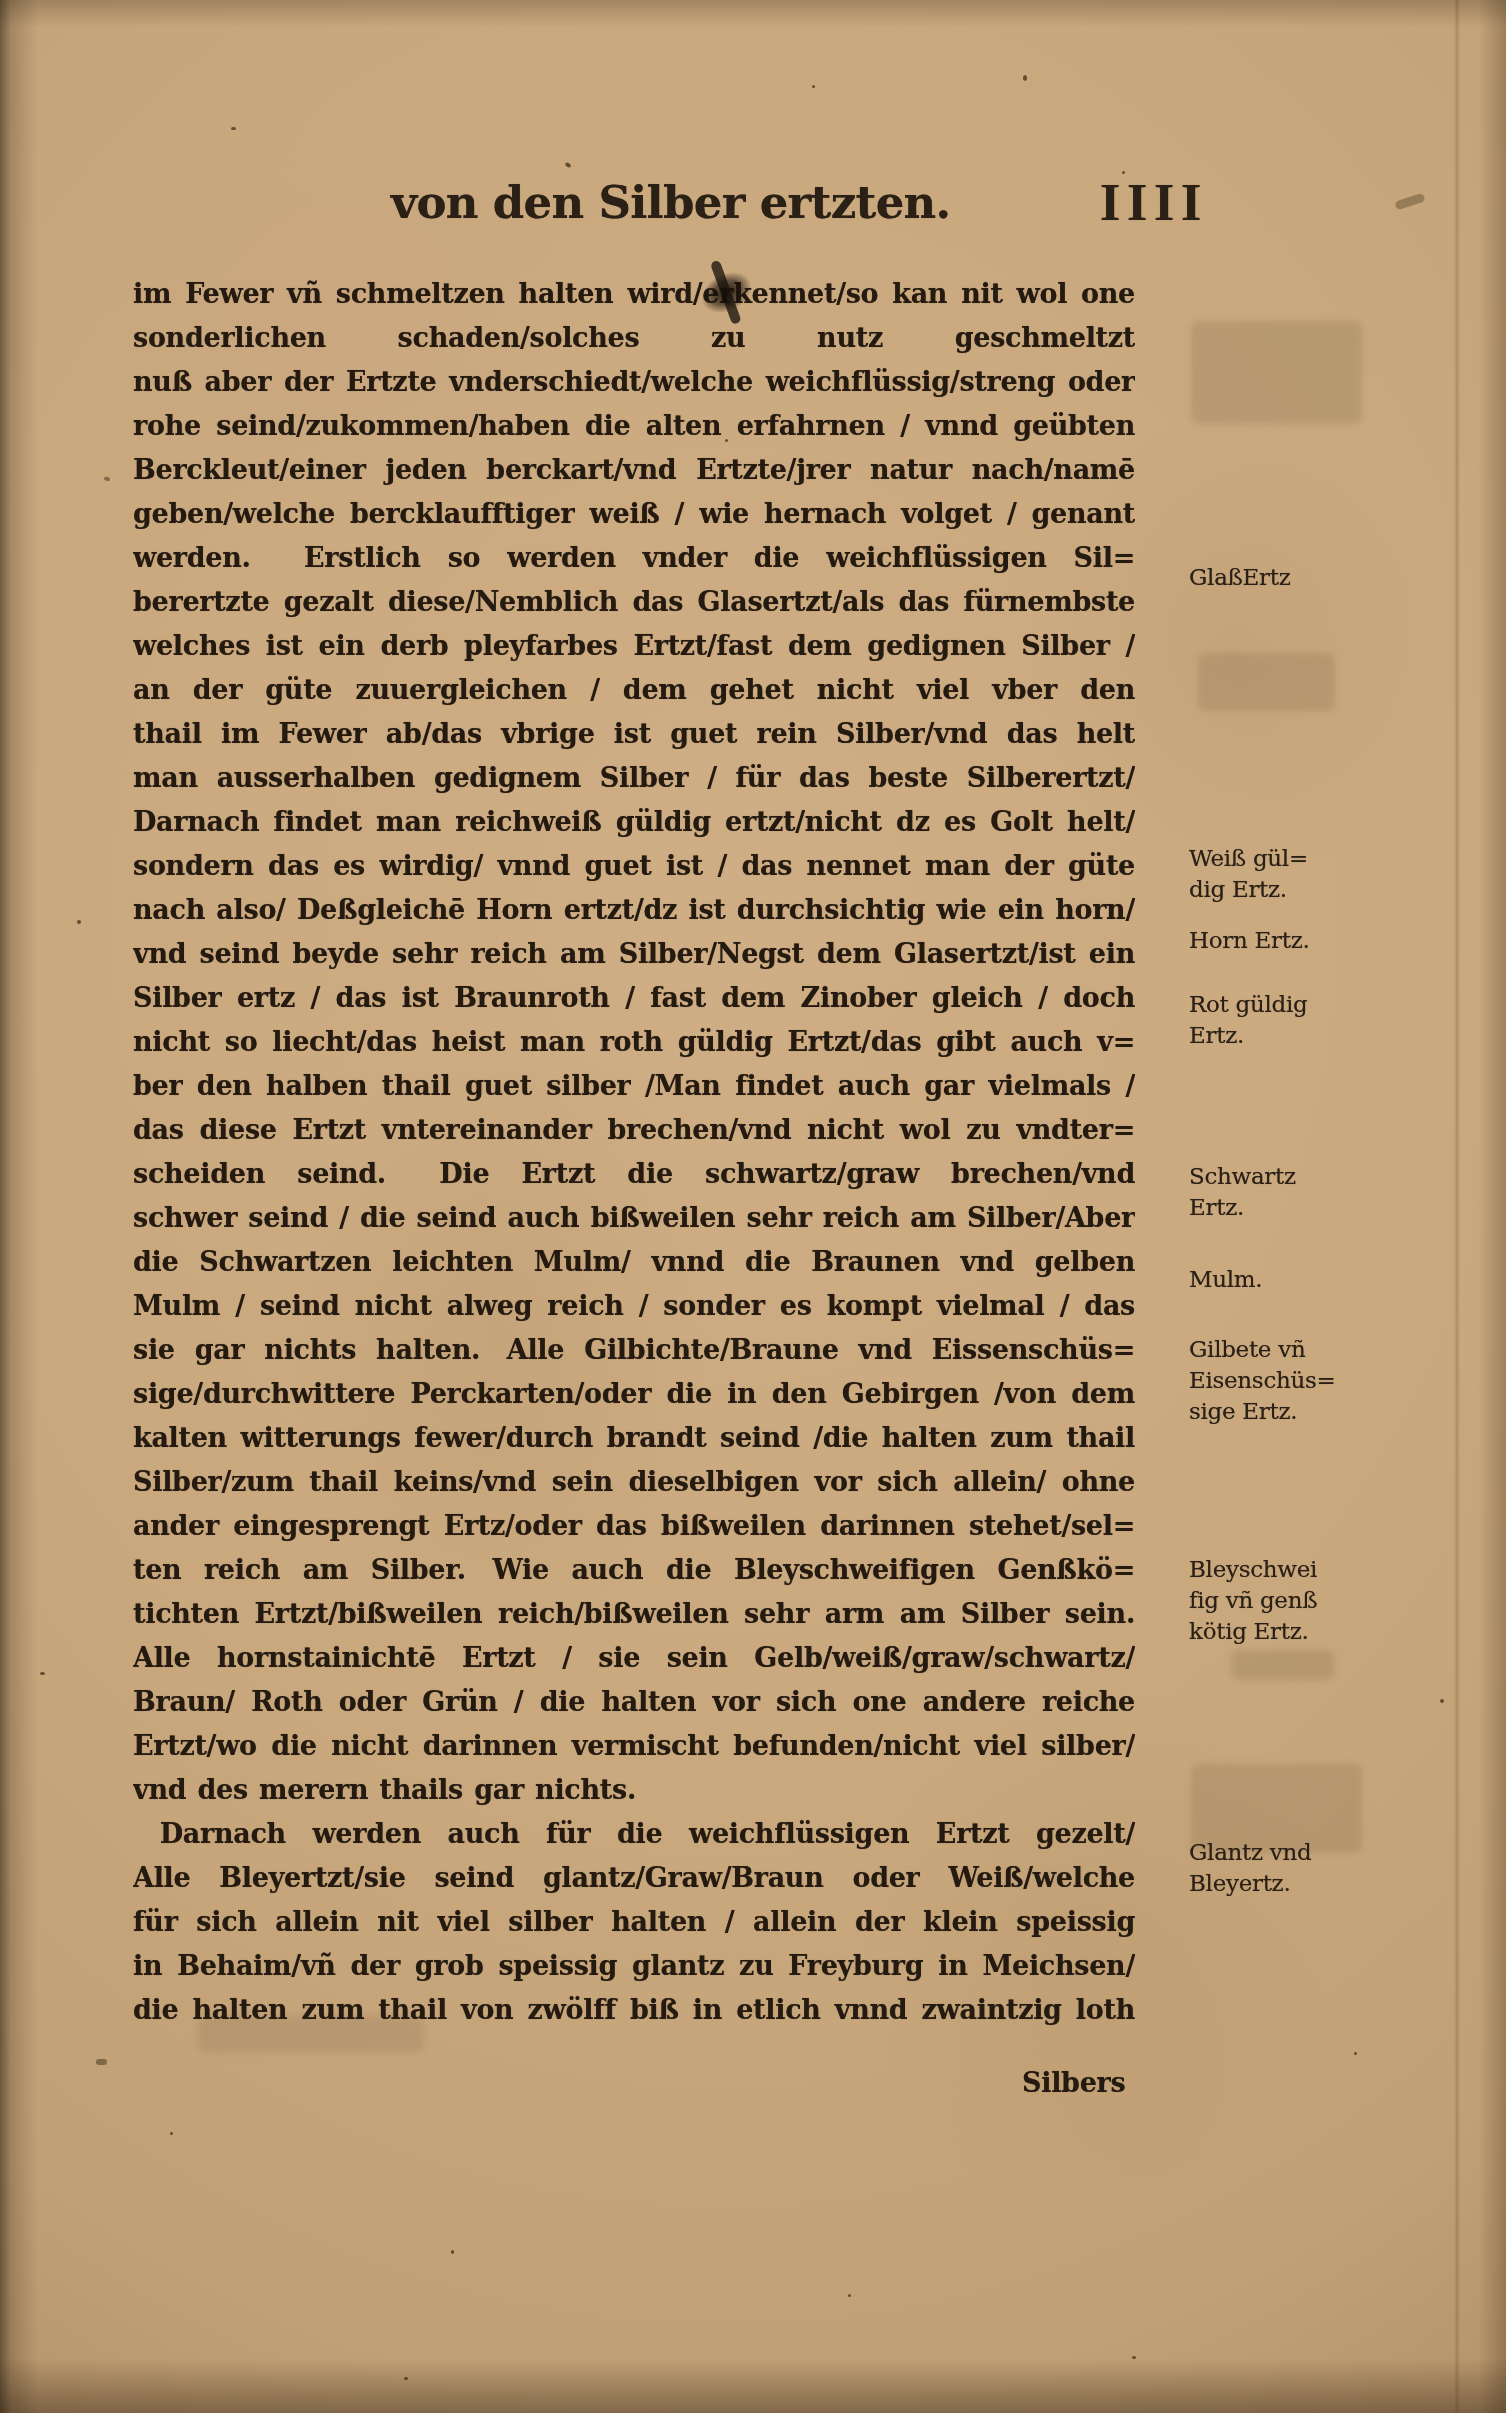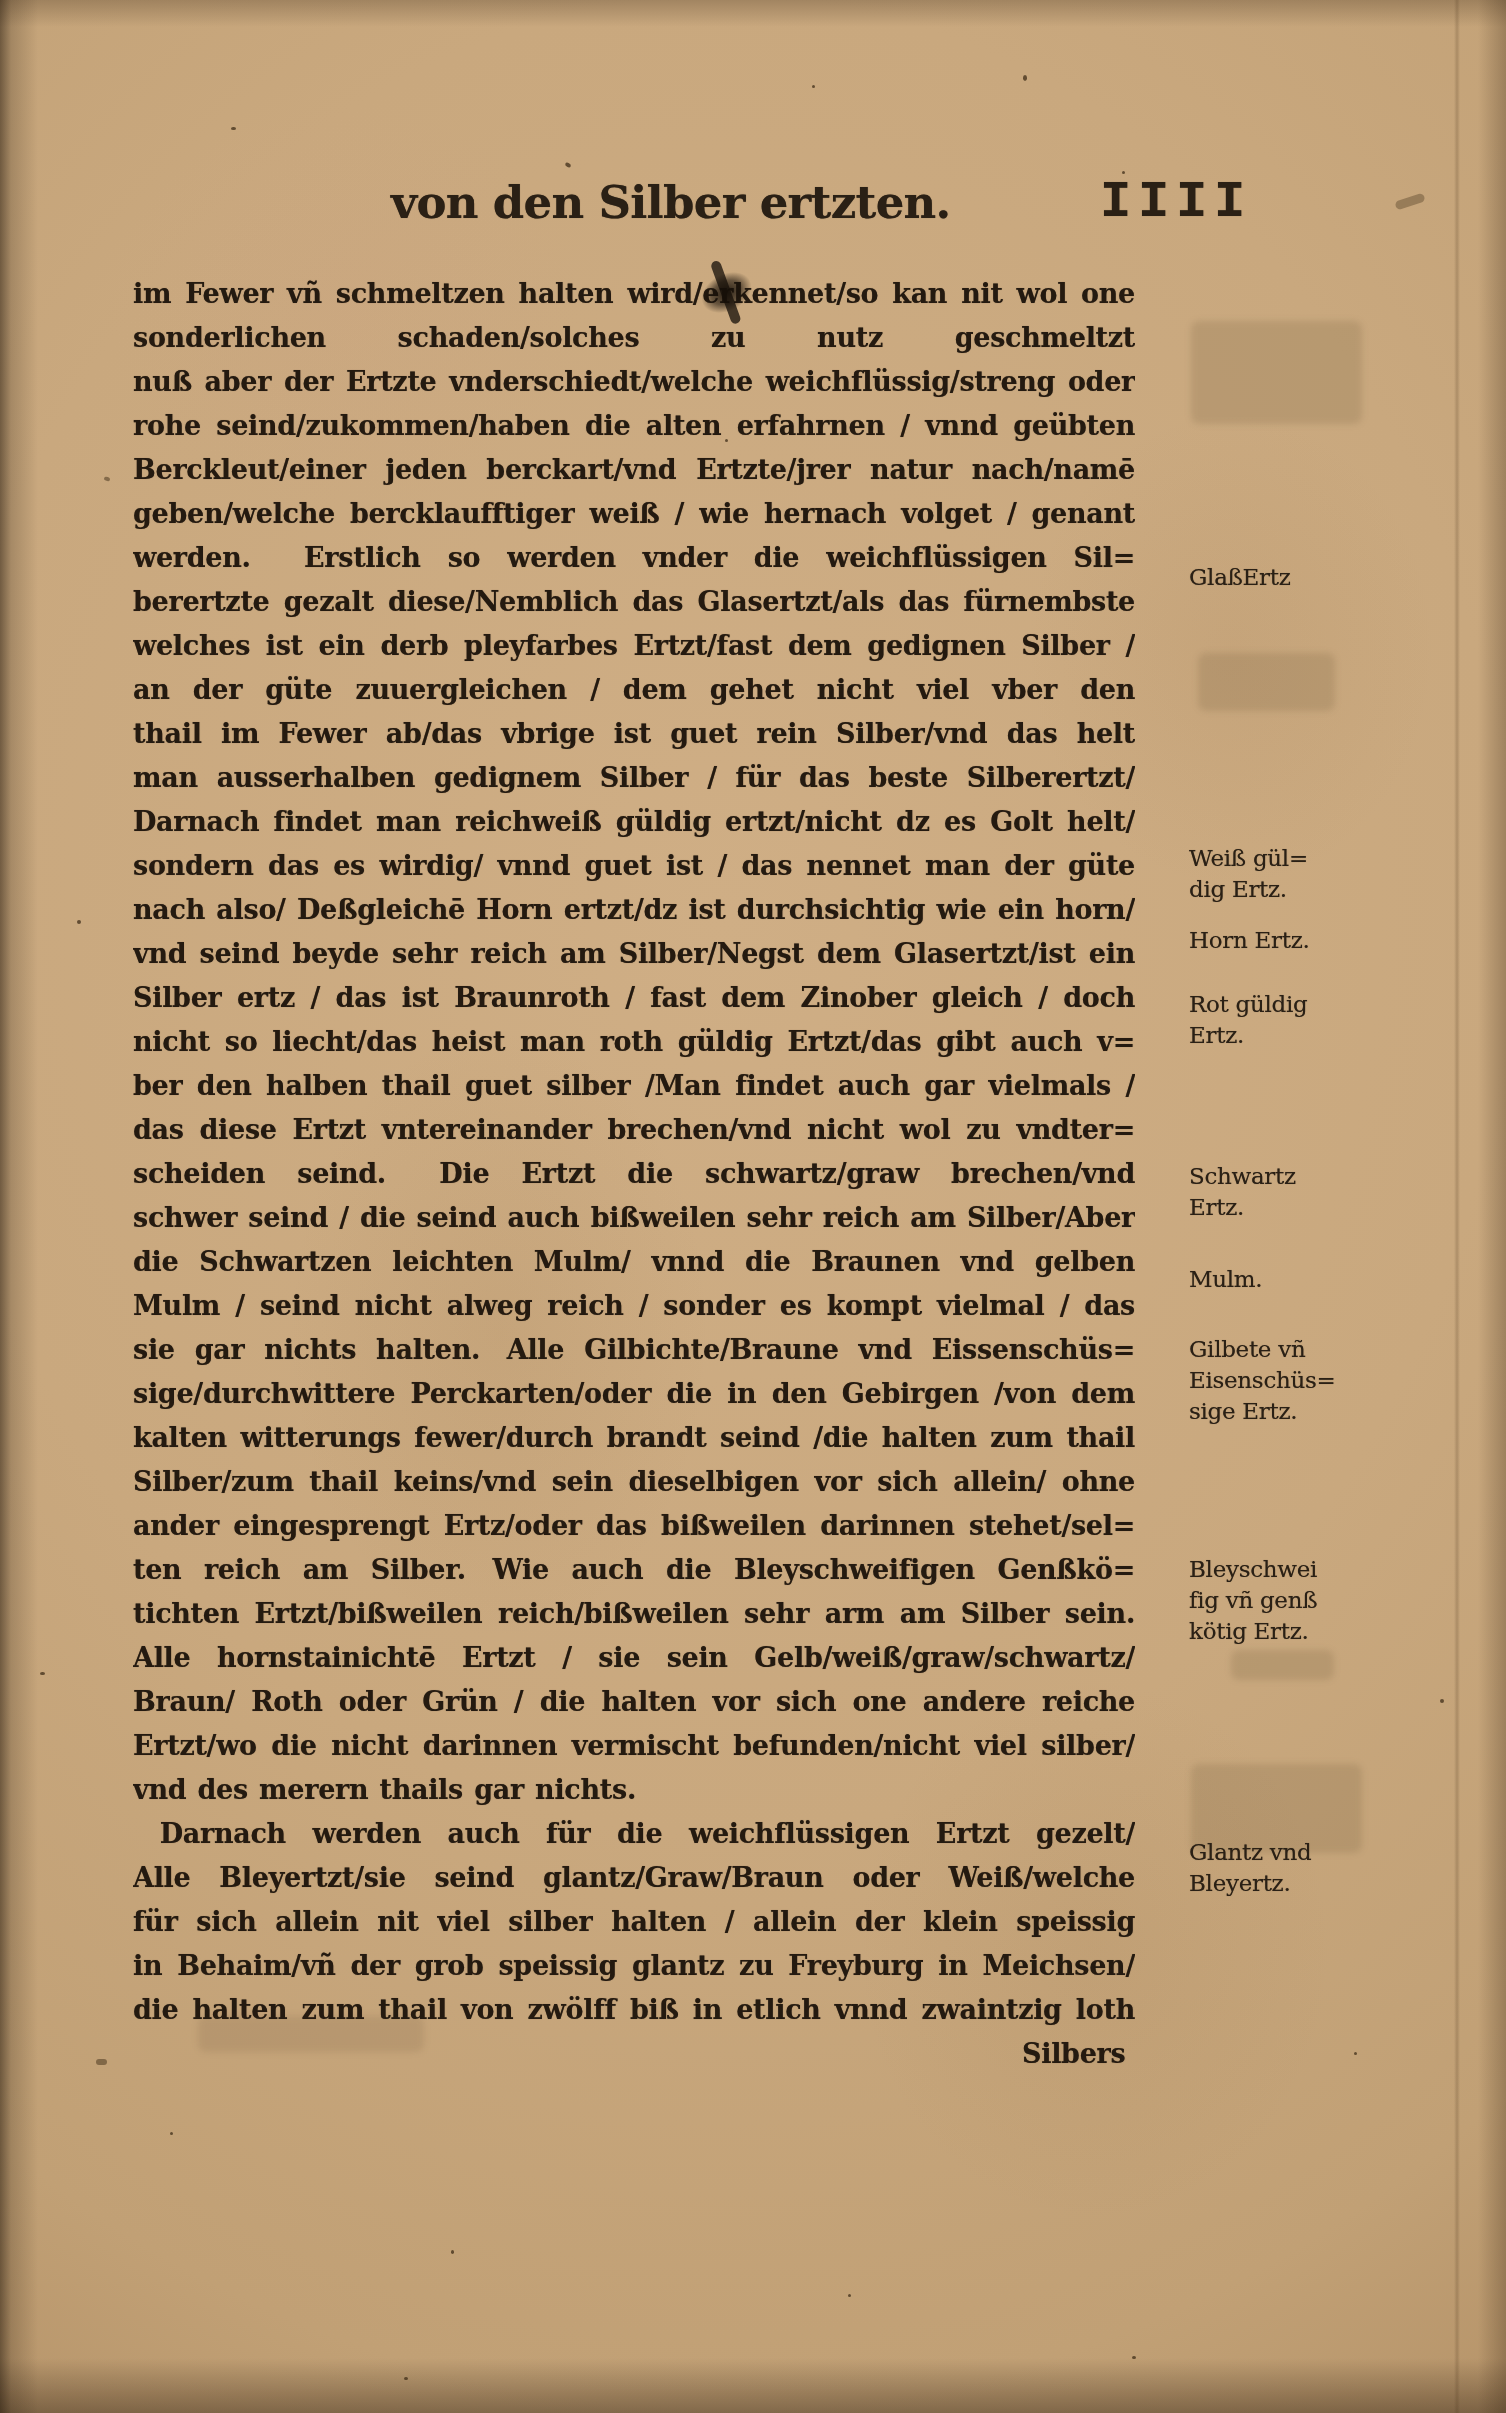--- a/index.html
+++ b/index.html
@@ -27,37 +27,37 @@
 
   .running-head{position:absolute;top:176px;left:0;width:1408px;height:68px;color:#2a2015;}
   .running-title{
     position:absolute;left:391px;top:0;
     font-size:45px;font-weight:700;letter-spacing:-0.7px;
     text-shadow:0 0 0.7px rgba(42,32,21,0.65);
     white-space:nowrap;
   }
   .folio{
     position:absolute;left:1100px;top:-2.7px;
-    font-family:Liberation Mono, monospace;
+    font-family:Liberation Serif, serif;
     font-size:52px;font-weight:700;letter-spacing:6.8px;
     text-shadow:0 0 0.7px rgba(42,32,21,0.6);
   }
 
   .textblock{
     position:absolute;left:133px;top:272px;width:1002px;
     color:#241a10;
     font-size:27px;font-weight:700;letter-spacing:-0.3px;word-spacing:2.1px;
     text-shadow:0 0 0.7px rgba(36,26,16,0.55);
   }
   .ln{
     height:44px;line-height:44px;overflow:hidden;
     text-align:justify;text-align-last:justify;
   }
   .ln.short{text-align-last:left;}
-  .ln.catchline{text-align-last:right;padding-right:9.6px;}
+  .ln.catchline{text-align-last:right;padding-right:9.6px;margin-top:29px;}
 
   .margin-col{position:absolute;left:0;top:0;width:1507px;height:2413px;pointer-events:none;}
   .note{
     position:absolute;left:1189px;width:233px;
     color:#2a2015;font-size:23px;font-weight:400;letter-spacing:-0.3px;
     text-shadow:0 0 0.7px rgba(42,32,21,0.55);
   }
   .nln{height:31px;line-height:31px;white-space:nowrap;}
 
   

